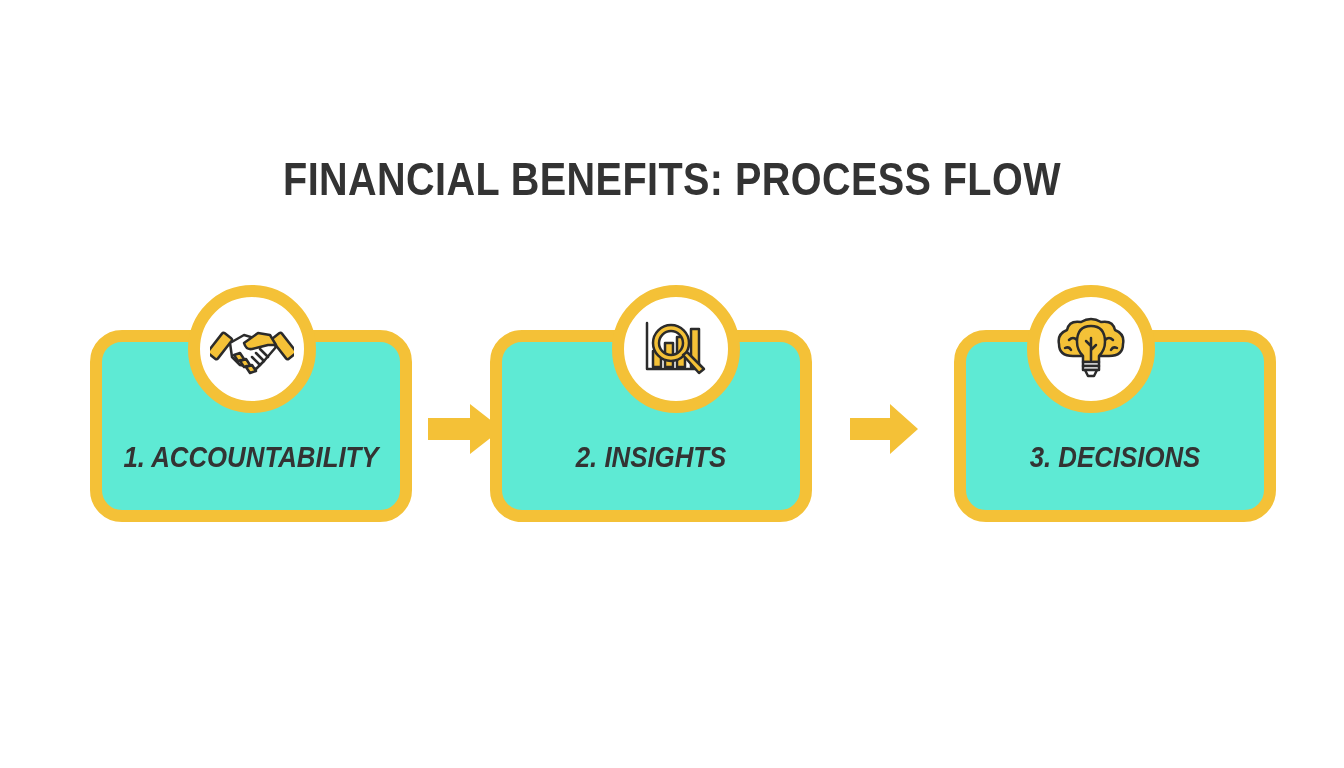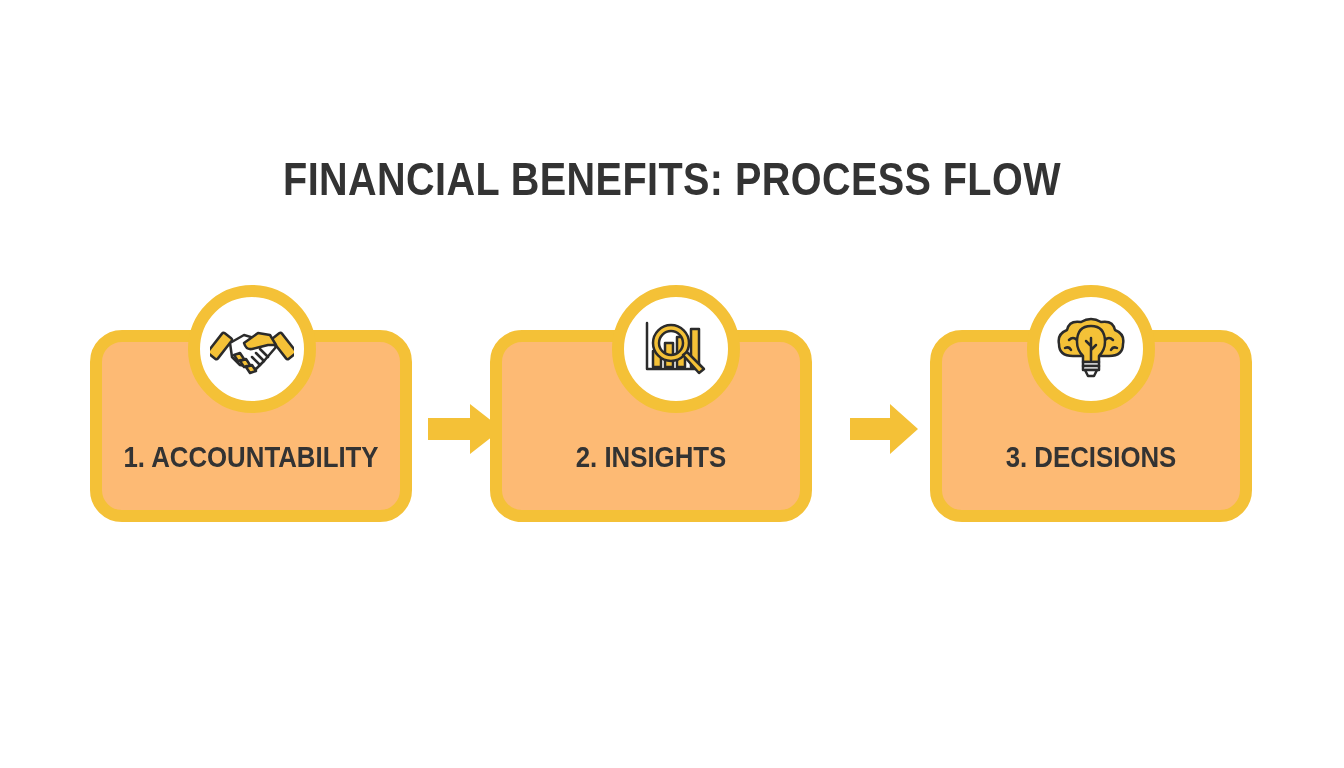--- a/index.html
+++ b/index.html
@@ -7,21 +7,21 @@
     width:1344px; height:768px; background:#ffffff; position:relative; overflow:hidden;
     font-family:"Liberation Sans", "DejaVu Sans", sans-serif;
   }
   .title {
     position:absolute; left:0; width:1344px; top:152px; text-align:center;
     font-size:46px; font-weight:bold; color:#333333; letter-spacing:0.5px;
     transform:scaleX(0.86); transform-origin:center;
   }
   .step-box {
     position:absolute; top:330px; width:298px; height:168px;
-    border:12px solid #f4c137; border-radius:32px; background:#fdba74;
+    border:12px solid #f4c137; border-radius:32px; background:#5eead4;font-style:italic;
   }
   .step-circle {
     position:absolute; width:104px; height:104px; border-radius:50%;
     border:12px solid #f4c137; background:#fff; top:285px;
     display:flex; align-items:center; justify-content:center;
   }
   .step-label {
     position:absolute; left:0; right:0; top:98px; text-align:center;
     font-size:30px; font-weight:bold; color:#333333;
     transform:scaleX(0.86); transform-origin:center;
@@ -73,21 +73,21 @@
     </g>
   </svg>
 </div>
 
 <div class="arrow" style="left:850px;">
   <svg width="74" height="50" viewBox="0 0 74 50">
       <path d="M0 14 H40 V0 L68 25 L40 50 V36 H0 Z" fill="#f4c137"></path>
     </svg>
 </div>
 
-<div class="step-box" style="left:930px;">
+<div class="step-box" style="left:954px;">
   <div class="step-label">3. DECISIONS</div>
 </div>
 <div class="step-circle" style="left:1027px;">
   <svg width="76" height="66" viewBox="0 0 76 66">
     <g stroke="#2b2b2b" stroke-width="2.5" stroke-linejoin="round" stroke-linecap="round">
       <path d="M20 40 Q6 40 6 28 Q4 18 14 14 Q16 4 28 6 Q38 0 48 6 Q60 4 62 14 Q72 18 70 28 Q70 40 56 40 Z" fill="#f4c137"></path>
       <path d="M16 24 Q20 20 24 24 M52 24 Q56 20 60 24 M12 32 Q16 30 18 34 M58 34 Q60 30 64 32" fill="none"></path>
       <path d="M38 10 Q24 10 24 26 Q24 34 30 40 L30 46 H46 L46 40 Q52 34 52 26 Q52 10 38 10 Z" fill="#f4c137"></path>
       <path d="M38 22 V44 M38 30 L33 25 M38 34 L43 29" fill="none"></path>
       <rect x="30" y="46" width="16" height="4" fill="#fff"></rect>

